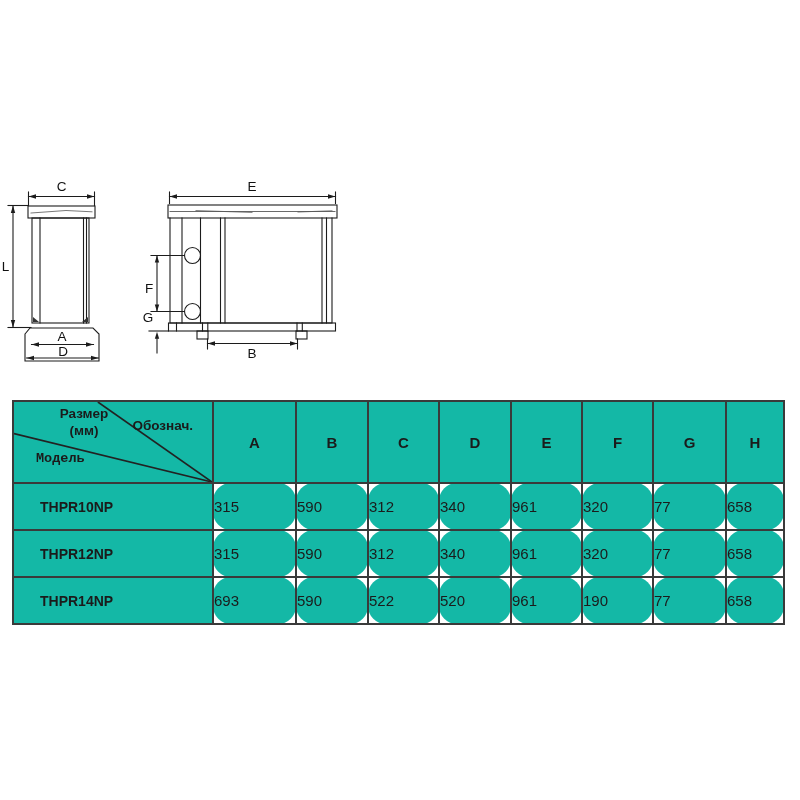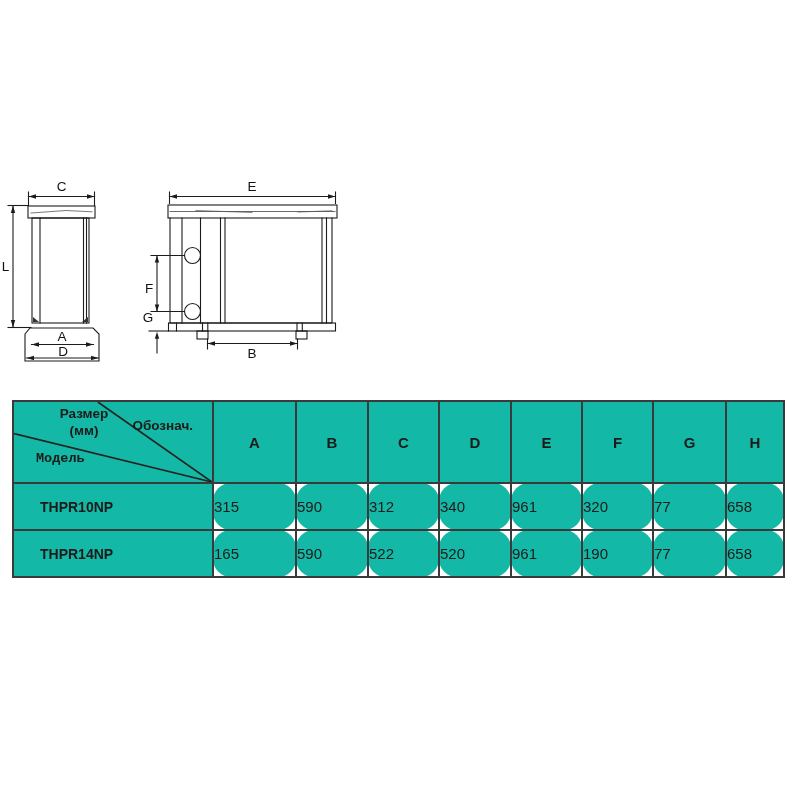--- a/index.html
+++ b/index.html
@@ -186,22 +186,33 @@
         <td class="value-cell">315</td>
         <td class="value-cell">590</td>
         <td class="value-cell">312</td>
         <td class="value-cell">340</td>
         <td class="value-cell">961</td>
         <td class="value-cell">320</td>
         <td class="value-cell">77</td>
         <td class="value-cell">658</td>
       </tr>
       <tr>
+        <th class="model-cell">THPR12NP</th>
+        <td class="value-cell">315</td>
+        <td class="value-cell">590</td>
+        <td class="value-cell">312</td>
+        <td class="value-cell">340</td>
+        <td class="value-cell">961</td>
+        <td class="value-cell">320</td>
+        <td class="value-cell">77</td>
+        <td class="value-cell">658</td>
+      </tr>
+      <tr>
         <th class="model-cell">THPR14NP</th>
-        <td class="value-cell">165</td>
+        <td class="value-cell">693</td>
         <td class="value-cell">590</td>
         <td class="value-cell">522</td>
         <td class="value-cell">520</td>
         <td class="value-cell">961</td>
         <td class="value-cell">190</td>
         <td class="value-cell">77</td>
         <td class="value-cell">658</td>
       </tr>
     </tbody>
   </table>

